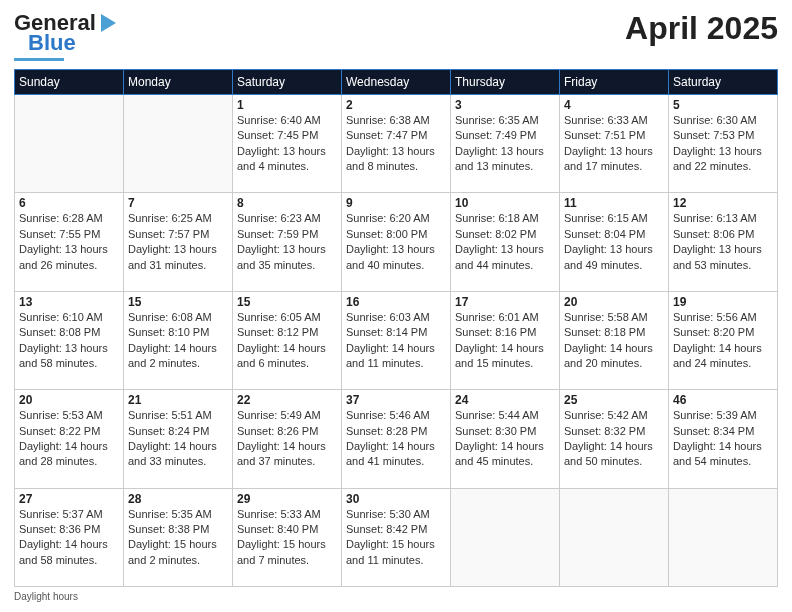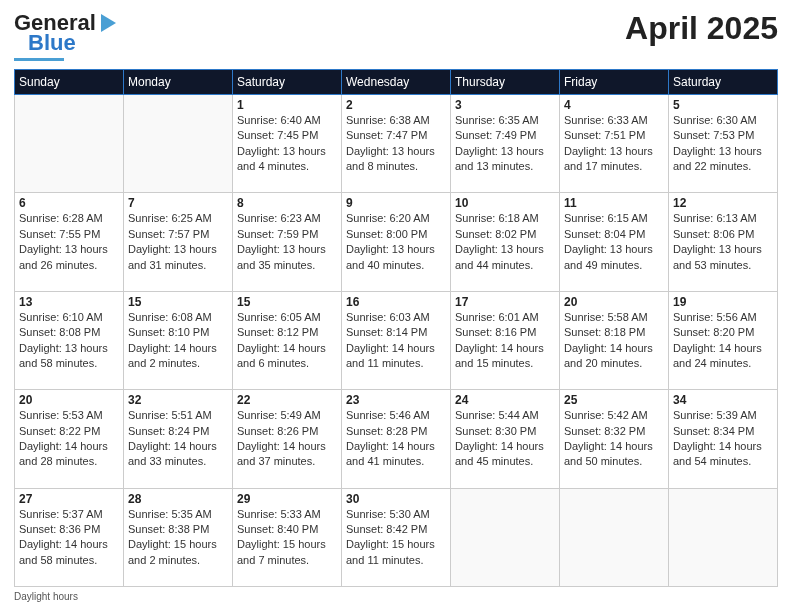--- a/index.html
+++ b/index.html
@@ -229,41 +229,41 @@
         <span class="day-num">19</span>
         <span class="day-info">Sunrise: 5:56 AM<br>Sunset: 8:20 PM<br>Daylight: 14 hours and 24 minutes.</span>
       </td>
         </tr>
         <tr>
           <td>
         <span class="day-num">20</span>
         <span class="day-info">Sunrise: 5:53 AM<br>Sunset: 8:22 PM<br>Daylight: 14 hours and 28 minutes.</span>
       </td>
           <td>
-        <span class="day-num">32</span>
+        <span class="day-num">21</span>
         <span class="day-info">Sunrise: 5:51 AM<br>Sunset: 8:24 PM<br>Daylight: 14 hours and 33 minutes.</span>
       </td>
           <td>
         <span class="day-num">22</span>
         <span class="day-info">Sunrise: 5:49 AM<br>Sunset: 8:26 PM<br>Daylight: 14 hours and 37 minutes.</span>
       </td>
           <td>
-        <span class="day-num">23</span>
+        <span class="day-num">37</span>
         <span class="day-info">Sunrise: 5:46 AM<br>Sunset: 8:28 PM<br>Daylight: 14 hours and 41 minutes.</span>
       </td>
           <td>
         <span class="day-num">24</span>
         <span class="day-info">Sunrise: 5:44 AM<br>Sunset: 8:30 PM<br>Daylight: 14 hours and 45 minutes.</span>
       </td>
           <td>
         <span class="day-num">25</span>
         <span class="day-info">Sunrise: 5:42 AM<br>Sunset: 8:32 PM<br>Daylight: 14 hours and 50 minutes.</span>
       </td>
           <td>
-        <span class="day-num">34</span>
+        <span class="day-num">46</span>
         <span class="day-info">Sunrise: 5:39 AM<br>Sunset: 8:34 PM<br>Daylight: 14 hours and 54 minutes.</span>
       </td>
         </tr>
         <tr>
           <td>
         <span class="day-num">27</span>
         <span class="day-info">Sunrise: 5:37 AM<br>Sunset: 8:36 PM<br>Daylight: 14 hours and 58 minutes.</span>
       </td>
           <td>
         <span class="day-num">28</span>

